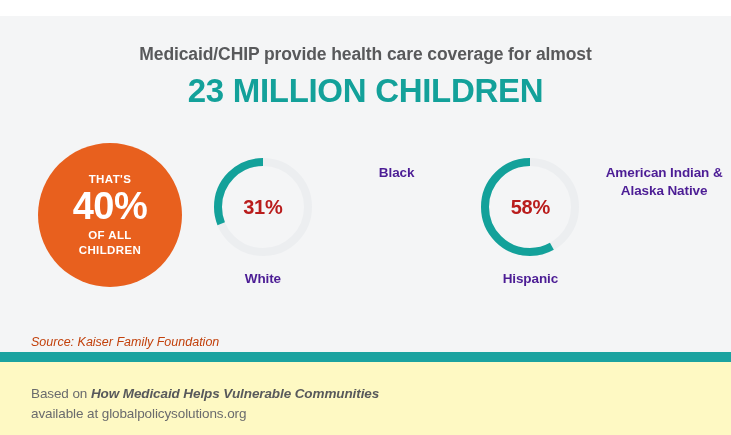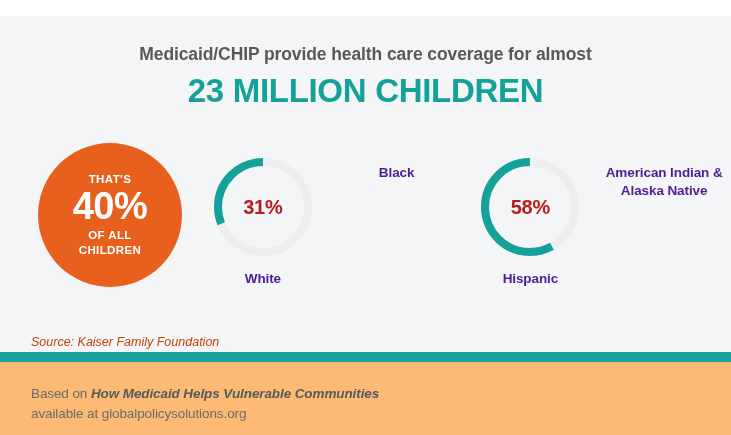--- a/index.html
+++ b/index.html
@@ -161,21 +161,21 @@
     background: #1ba3a0;
   }
 
   
   .footer {
     position: absolute;
     left: 0;
     top: 362px;
     width: 731px;
     height: 73px;
-    background: #fdba74;
+    background: #fef9c3;
   }
   .footer-text {
     position: absolute;
     left: 31px;
     top: 22px;
     font-size: 13.5px;
     color: #6a6b6d;
     line-height: 1.5;
     letter-spacing: -0.1px;
   }

